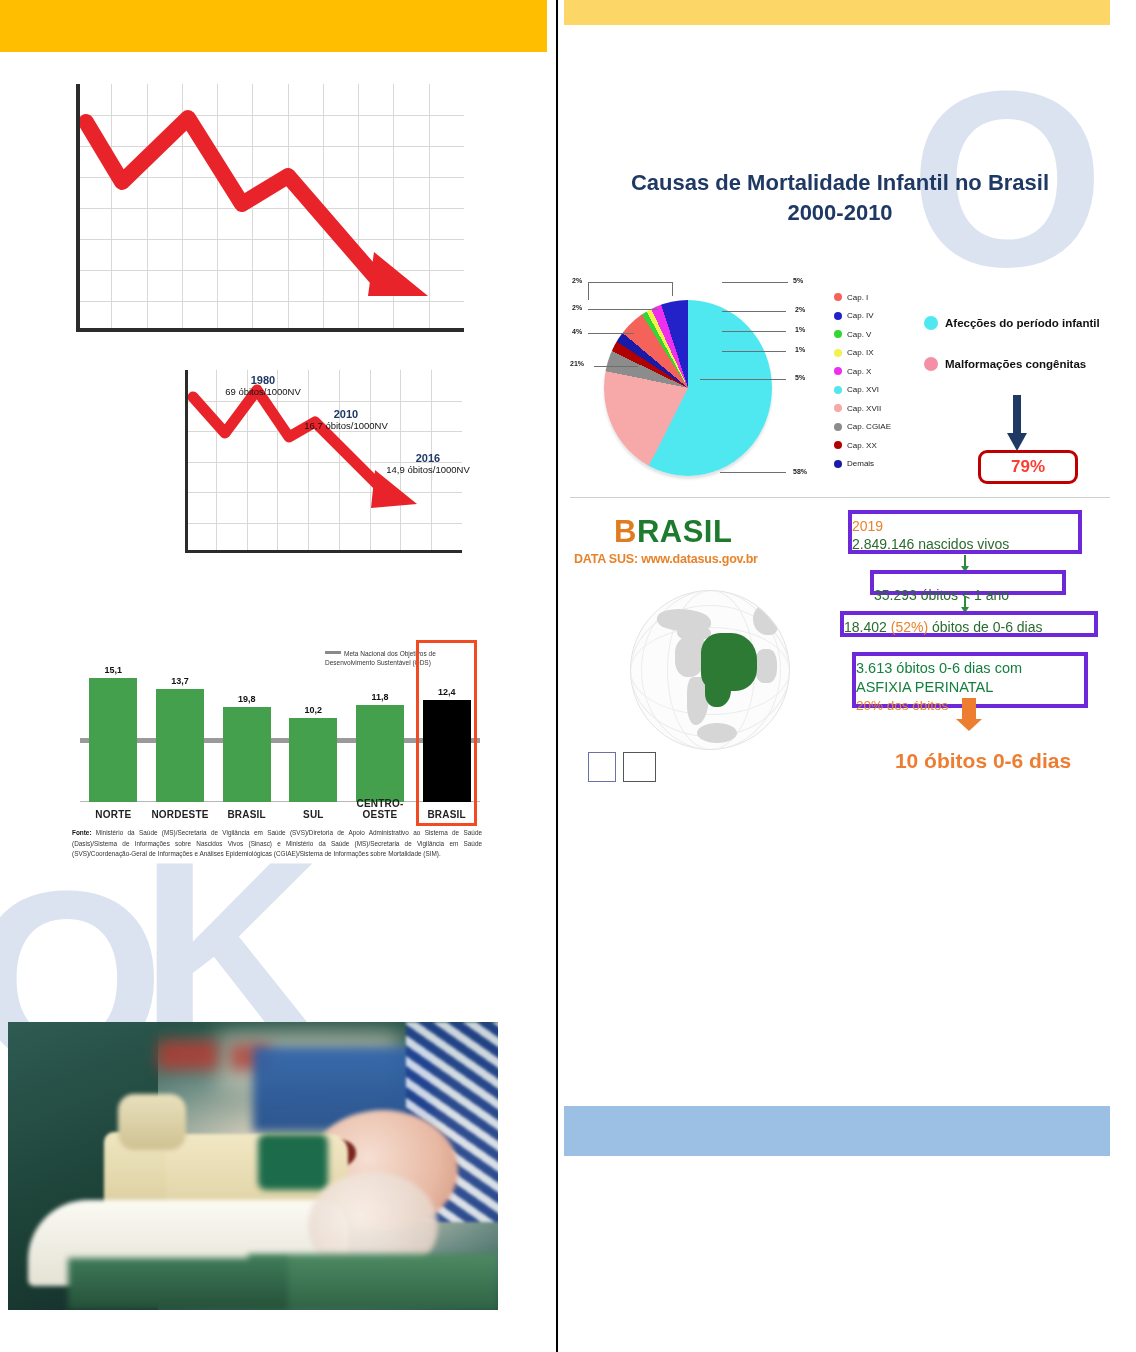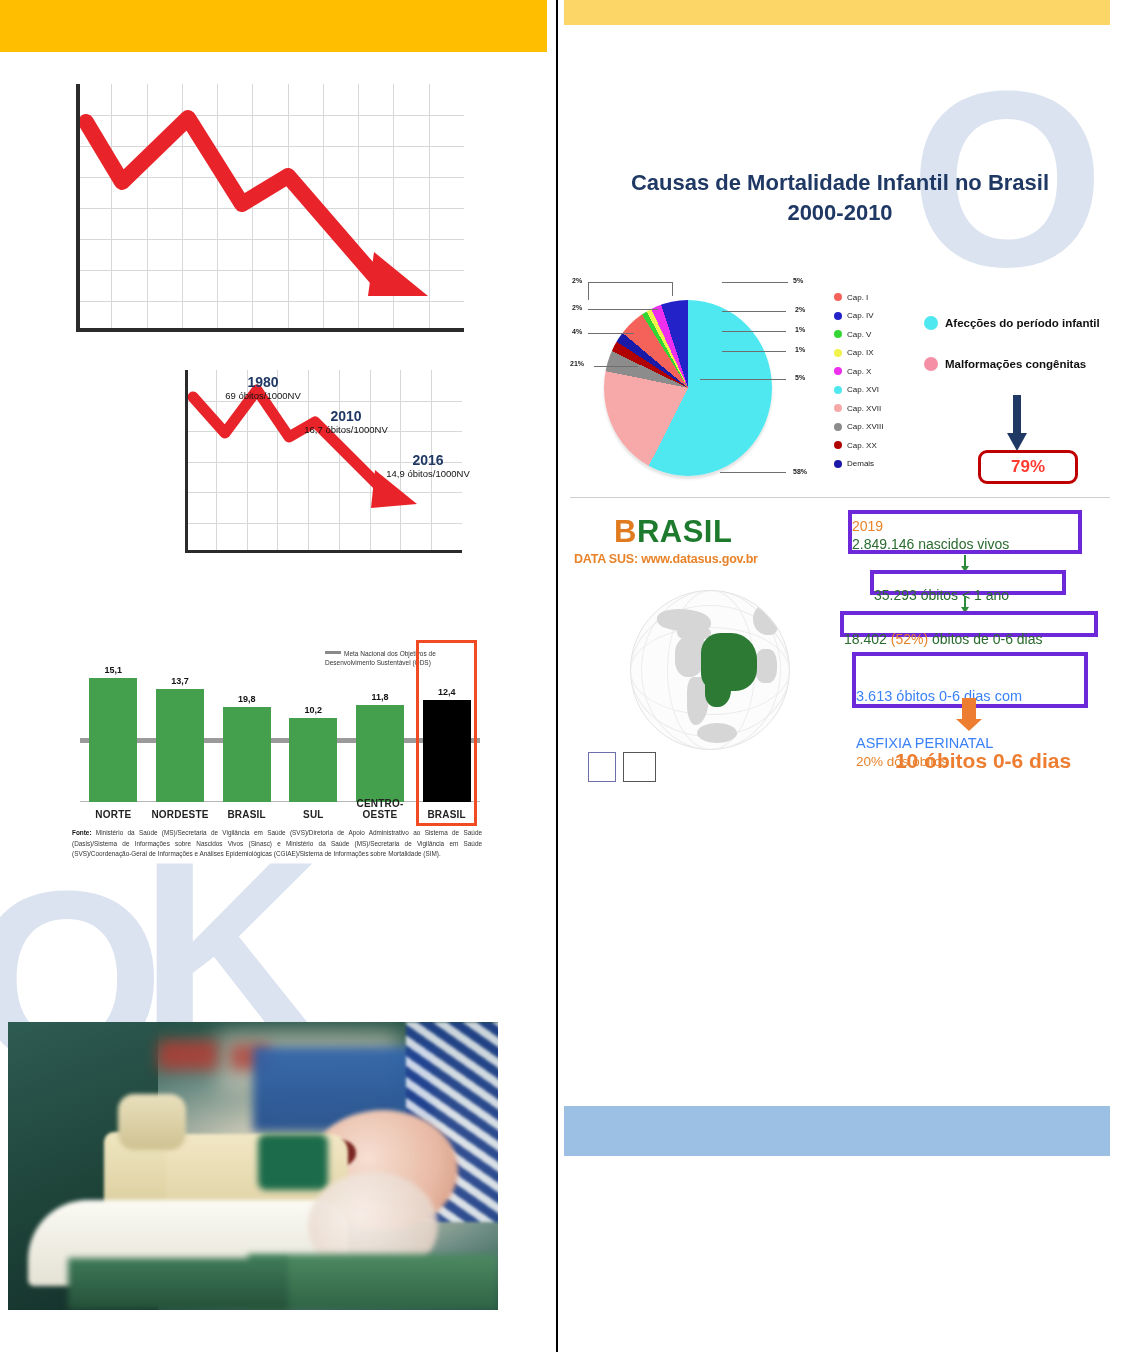--- a/index.html
+++ b/index.html
@@ -37,21 +37,21 @@
   .axis-y { position:absolute; left:0; top:0; bottom:0; width:4px; background:#2b2b2b; }
   .axis-x { position:absolute; left:0; bottom:0; right:0; height:4px; background:#2b2b2b; }
 
   
   #chart-mid { position:absolute; left:185px; top:370px; width:277px; height:183px; }
   #mid-label {
     position:absolute; left:68px; top:418px; width:120px;
     color:#1F3864; font-weight:700; font-size:16px; line-height:1.35;
   }
   .pt-lbl { position:absolute; font-size:9.5px; color:#111; white-space:nowrap; text-align:center; }
-  .pt-lbl b { display:block; color:#1F3864; font-size:14px; }
+  .pt-lbl b { display:block; color:#1F3864; font-size:11px; }
 
   
   #bar-title {
     position:absolute; left:75px; top:578px; width:400px;
     color:#3FA14B; font-weight:700; font-size:14.5px; line-height:1.32;
   }
   #bar-chart { position:absolute; left:80px; top:648px; width:400px; height:172px; }
   #ods-legend { position:absolute; left:325px; top:650px; width:155px; font-size:6.5px; color:#333; line-height:1.35; }
   #ods-legend .swatch { display:inline-block; width:16px; height:3px; background:#8a8a8a; vertical-align:2px; margin-right:3px; }
   .bar-val { position:absolute; width:48px; text-align:center; font-size:9px; font-weight:700; color:#111; }
@@ -125,21 +125,21 @@
   .logo-sq { width:28px; height:30px; border:1.5px solid #6f6fa8; }
   .logo-sq2 { width:33px; height:30px; border:1.5px solid #555; }
 
   
   .fbox {
     position:absolute; border:4px solid #6d28d9; background:#fff;
     font-weight:400; line-height:1.3;
   }
   .fbox .l1 { color:#E8832A; }
   .fbox .l2 { color:#2A6B2F; }
-  .fbox .dk { color:#3b82f6;margin-top:28px; }
+  .fbox .dk { color:#15803d; }
   .fbox .or { color:#E8832A; }
   .f-arrow { position:absolute; width:2px; background:#2E8B3C; }
   .f-arrow::after {
     content:""; position:absolute; left:-3px; bottom:-5px;
     border-left:4px solid transparent; border-right:4px solid transparent;
     border-top:6px solid #2E8B3C;
   }
   #orange-arrow { position:absolute; left:962px; top:698px; width:14px; height:22px; background:#ED7D31; }
   #orange-arrow::after {
     content:""; position:absolute; left:-6px; bottom:-11px;
@@ -351,21 +351,21 @@
       <div class="lg">
         <span class="dot" style="background: rgb(79, 232, 240);"></span>
         <span>Cap. XVI</span>
       </div>
       <div class="lg">
         <span class="dot" style="background: rgb(247, 168, 168);"></span>
         <span>Cap. XVII</span>
       </div>
       <div class="lg">
         <span class="dot" style="background: rgb(140, 140, 140);"></span>
-        <span>Cap. XVIII</span>
+        <span>Cap. CGIAE</span>
       </div>
       <div class="lg">
         <span class="dot" style="background: rgb(176, 0, 0);"></span>
         <span>Cap. XX</span>
       </div>
       <div class="lg">
         <span class="dot" style="background: rgb(26, 26, 168);"></span>
         <span>Demais</span>
       </div>
     </div>
@@ -416,21 +416,21 @@
     <div class="l1">2019</div>
     <div class="l2">2.849.146 nascidos vivos</div>
   </div>
   <div class="f-arrow" style="left:964px;top:555px;height:12px"></div>
 
   <div class="fbox" style="left:870px;top:570px;width:196px;height:25px;padding-top:12px;font-size:14px">
     <div class="l2">35.293 óbitos &lt; 1 ano</div>
   </div>
   <div class="f-arrow" style="left:964px;top:596px;height:12px"></div>
 
-  <div class="fbox" style="left:840px;top:611px;width:258px;height:26px;padding-top:15px;font-size:14px">
+  <div class="fbox" style="left:840px;top:611px;width:258px;height:26px;padding-top:3px;font-size:14px">
     <div><span class="l2">18.402 </span><span class="or">(52%)</span><span class="l2"> óbitos de 0-6 dias</span></div>
   </div>
 
   <div class="fbox" style="left:852px;top:652px;width:236px;height:56px;padding-top:3px;font-size:14.5px">
     <div class="dk">3.613 óbitos 0-6 dias com</div>
     <div class="dk">ASFIXIA PERINATAL</div>
     <div class="or" style="font-size:13.5px">20% dos óbitos</div>
   </div>
 
   <div id="orange-arrow"></div>

